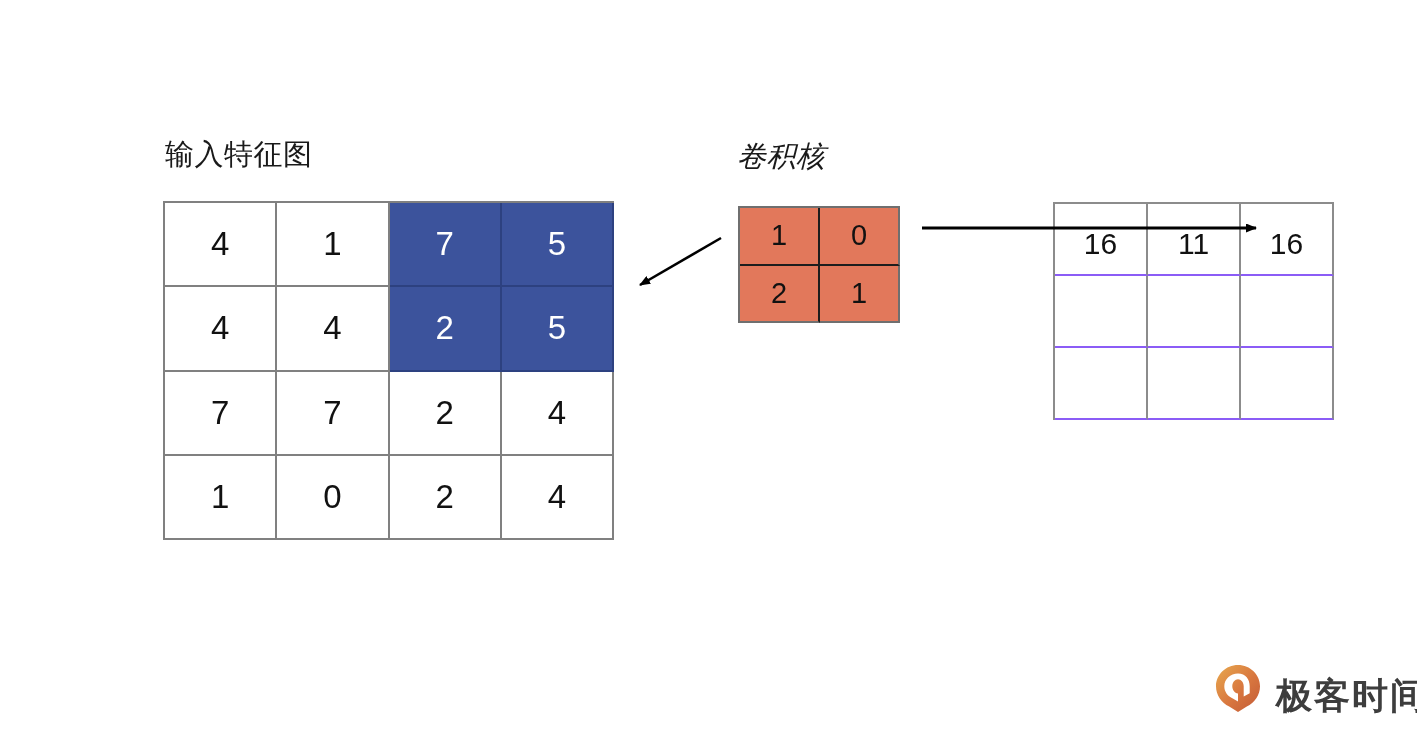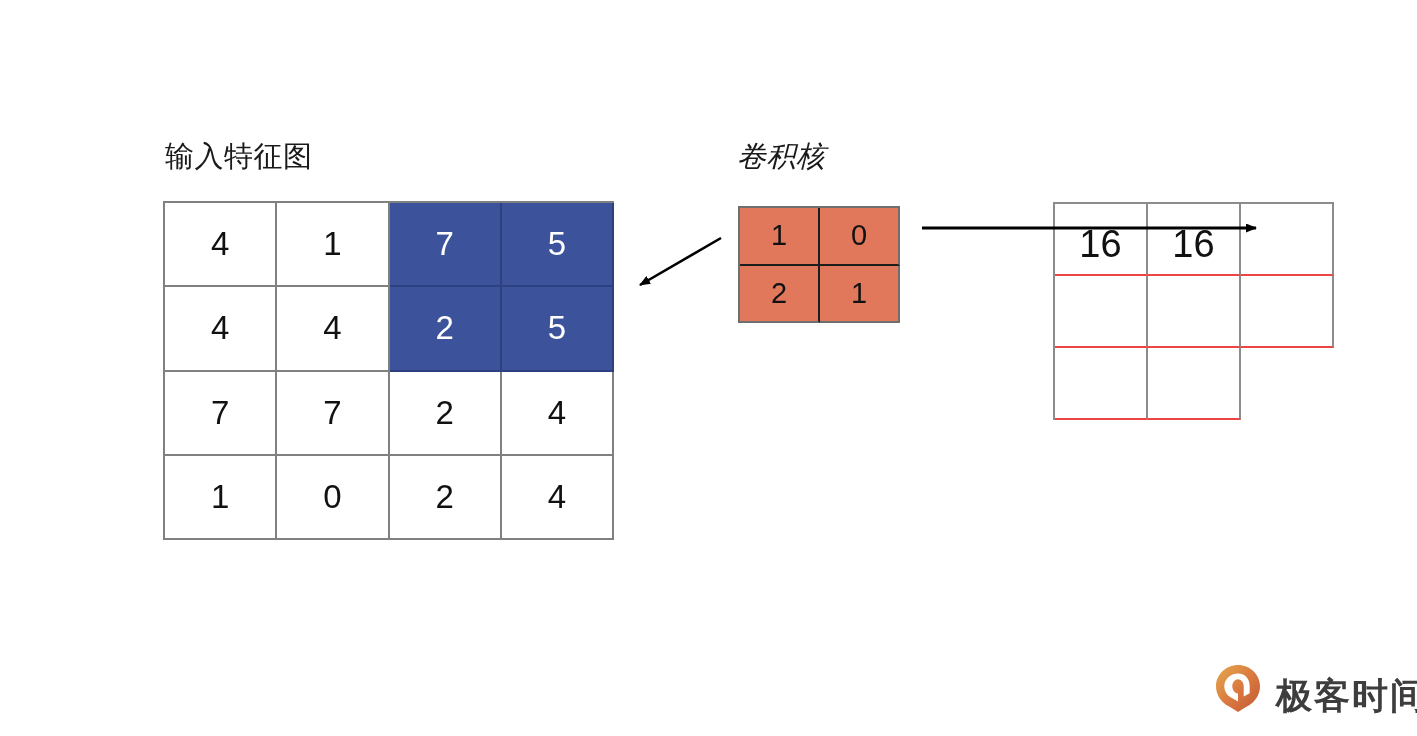--- a/index.html
+++ b/index.html
@@ -26,21 +26,21 @@
   
   .section-title {
     position: absolute;
     font-size: 29px;
     line-height: 1;
     font-weight: 400;
     color: #1a1a1a;
     white-space: nowrap;
     letter-spacing: 0.5px;
   }
-  #input-title  { left: 165px; top: 142px; }
+  #input-title  { left: 165px; top: 142px; font-family: Liberation Mono, monospace; }
   #kernel-title { left: 737px; top: 142px; font-style: italic; }
 
   
   .grid {
     position: absolute;
     display: grid;
     box-sizing: border-box;
   }
   .cell {
     box-sizing: border-box;
@@ -107,22 +107,22 @@
     top: 202px;
     width: 281px;
     height: 218px;
     grid-template-columns: repeat(3, 1fr);
     grid-template-rows: repeat(3, 1fr);
     border-top: 2px solid #8c8c8c;
     border-left: 2px solid #8c8c8c;
   }
   #output-grid .cell {
     border-right: 2px solid #8c8c8c;
-    border-bottom: 2px solid #ef4444;
-    font-size: 38px;
+    border-bottom: 2px solid #8b5cf6;
+    font-size: 30px;
     align-items: center;
     padding-top: 10px;
   }
 
   
   .arrow-svg {
     position: absolute;
     overflow: visible;
     pointer-events: none;
   }
@@ -186,20 +186,21 @@
 
   <div class="grid" id="kernel-grid">
     <div class="cell">1</div>
     <div class="cell">0</div>
     <div class="cell">2</div>
     <div class="cell">1</div>
   </div>
 
   <div class="grid" id="output-grid">
     <div class="cell">16</div>
+    <div class="cell">11</div>
     <div class="cell">16</div>
 
     <div class="cell"></div>
     <div class="cell"></div>
     <div class="cell"></div>
 
     <div class="cell"></div>
     <div class="cell"></div>
     <div class="cell"></div>
   </div>

